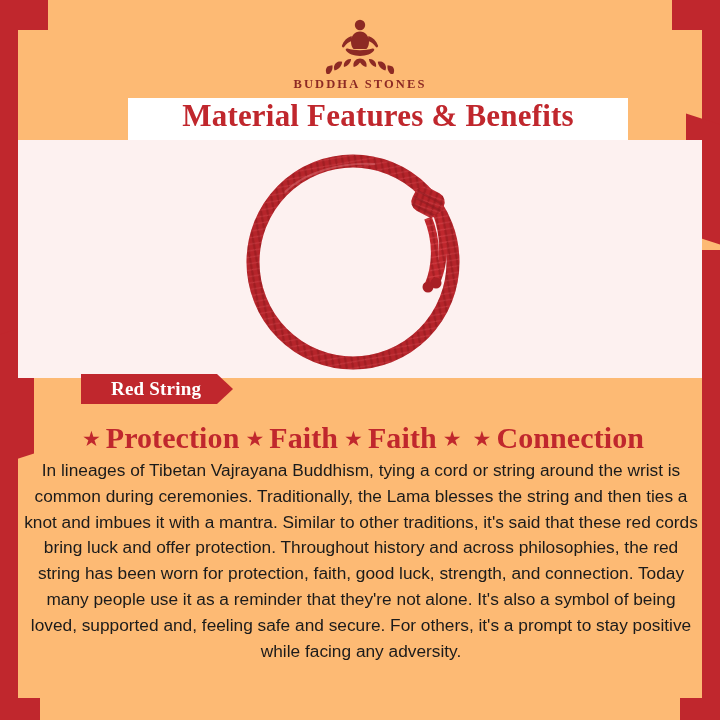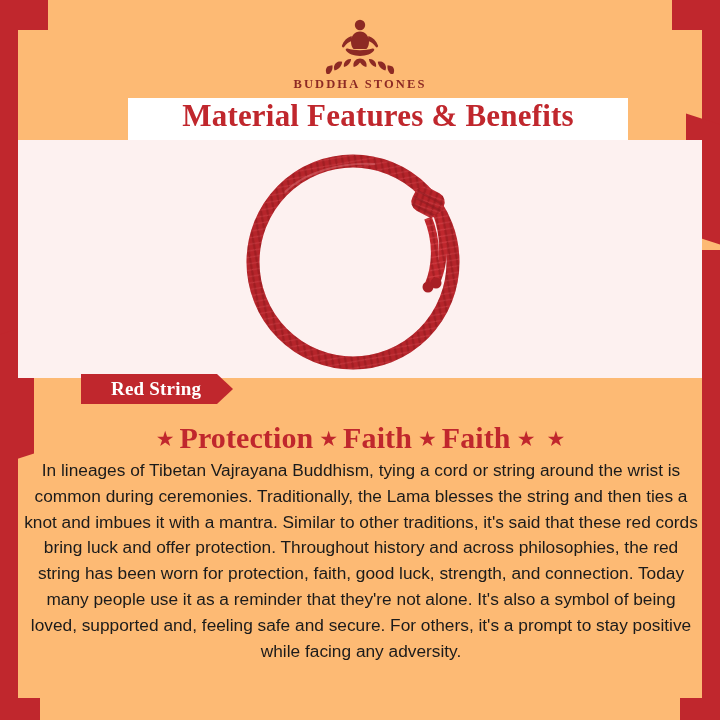--- a/index.html
+++ b/index.html
@@ -260,18 +260,19 @@
     </div>
     <div class="kw">
       <span class="star">★</span>
       <span class="kw-label">Faith</span>
     </div>
     <div class="kw">
       <span class="star">★</span>
     </div>
     <div class="kw">
       <span class="star">★</span>
+      <span class="kw-label">Connection</span>
     </div>
   </div>
 
   <div class="body-text">In lineages of Tibetan Vajrayana Buddhism, tying a cord or string around the wrist is common during ceremonies. Traditionally, the Lama blesses the string and then ties a knot and imbues it with a mantra. Similar to other traditions, it's said that these red cords bring luck and offer protection. Throughout history and across philosophies, the red string has been worn for protection, faith, good luck, strength, and connection. Today many people use it as a reminder that they're not alone. It's also a symbol of being loved, supported and, feeling safe and secure. For others, it's a prompt to stay positive while facing any adversity.</div>
 
 </div>
 
 </body></html>

